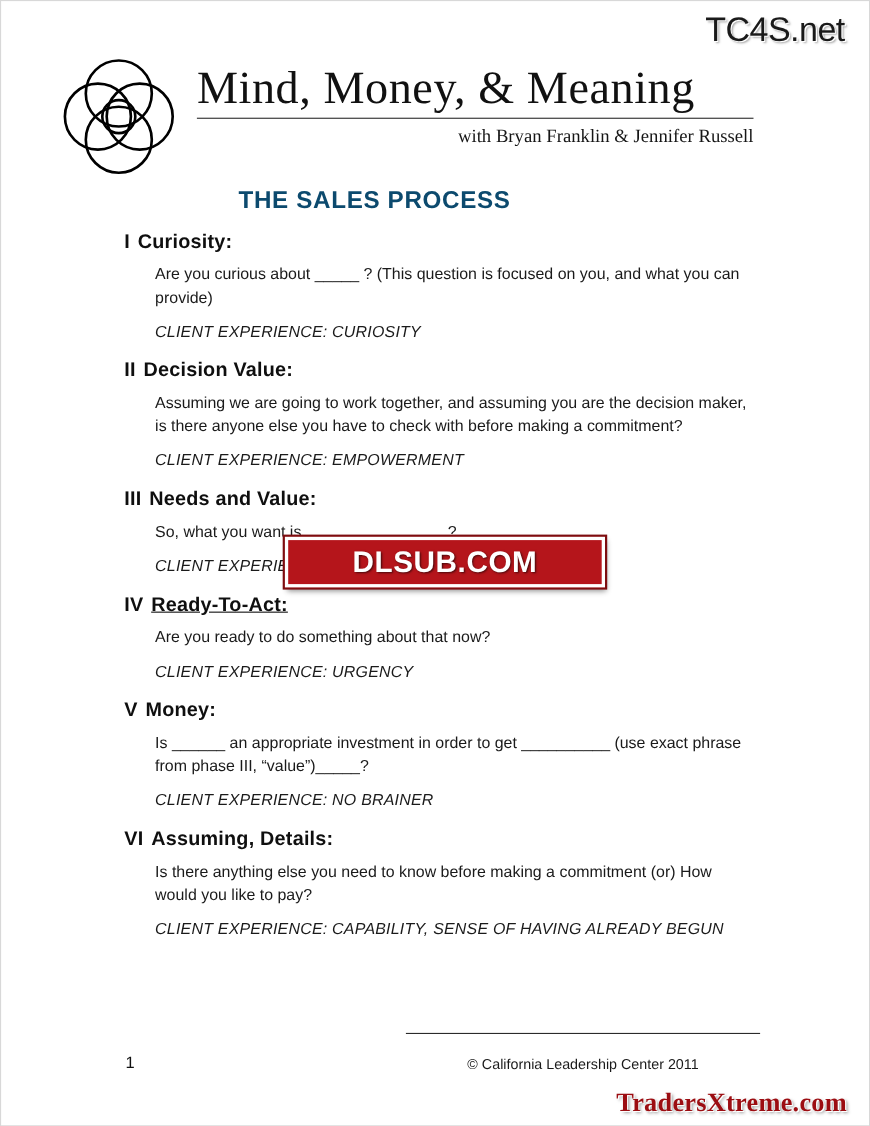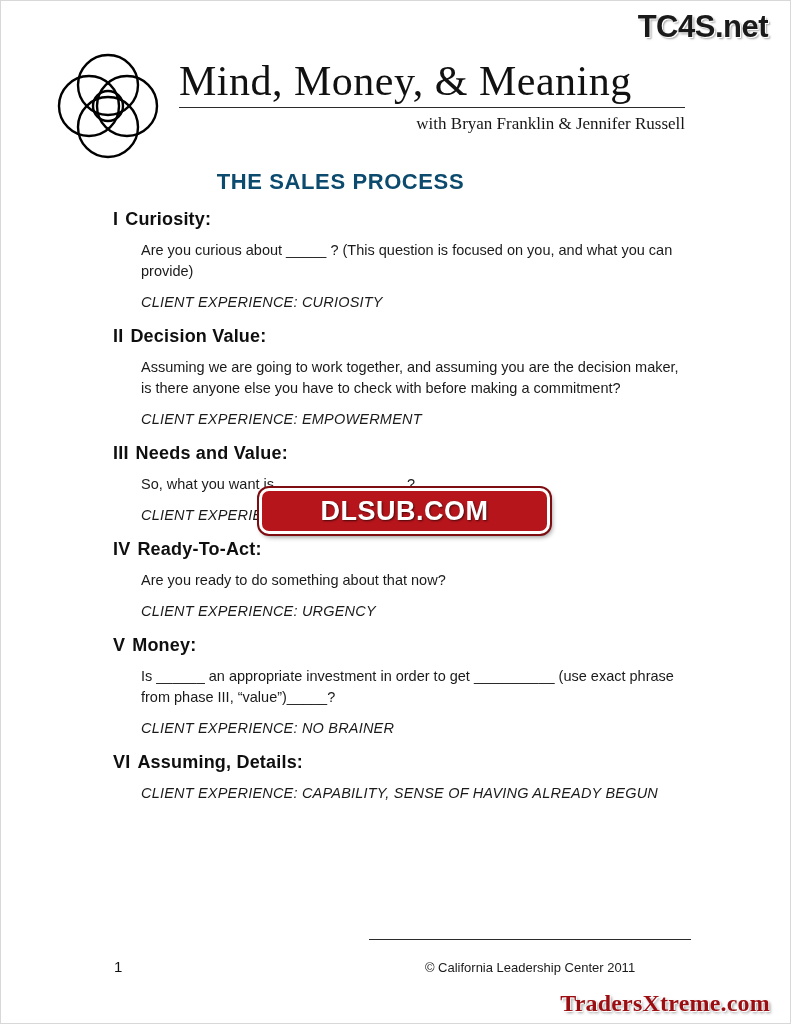--- a/index.html
+++ b/index.html
@@ -25,21 +25,21 @@
     border: 1px solid #d8d8d8;
     box-sizing: border-box;
   }
 
   
   .top-watermark {
     position: absolute;
     right: 22px;
     top: 8px;
     font-family: "Liberation Sans", sans-serif;
-    font-weight: bold;
+    font-weight: normal;
     font-size: 31px;
     letter-spacing: -0.5px;
     color: #1a1a1a;
     text-shadow: 1px 1px 0 #ffffff, 2px 2px 2px rgba(0,0,0,0.35);
   }
 
   
   .header {
     position: absolute;
     left: 0; top: 40px;
@@ -114,20 +114,21 @@
     font-size: 18px;
     font-weight: bold;
     color: #0f0f0f;
     letter-spacing: 0.2px;
   }
   .section-heading .numeral {
     font-weight: bold;
     margin-right: 7px;
   }
   .section-heading .underline-tail {
+    text-decoration: underline;
     margin-top: 12px;
   }
   .section-body {
     margin: 0 0 0 140px;
     width: 545px;
     font-size: 14.5px;
     line-height: 1.45;
     color: #1a1a1a;
   }
   .client-exp {
@@ -141,21 +142,21 @@
   
   .center-watermark {
     position: absolute;
     left: 258px;
     top: 487px;
     width: 285px;
     height: 40px;
     background: #b5151b;
     border: 3px solid #ffffff;
     box-shadow: 0 0 0 2px #7d0d10, 2px 3px 5px rgba(0,0,0,0.45);
-    border-radius: 10px;
+    border-radius: 0;
     display: flex;
     align-items: center;
     justify-content: center;
     z-index: 20;
   }
   .center-watermark span {
     font-family: "Liberation Sans", sans-serif;
     font-weight: bold;
     font-size: 27px;
     color: #ffffff;
@@ -266,20 +267,21 @@
         <span class="numeral">V</span><span>Money:</span>
       </div>
       <div class="section-body">Is ______ an appropriate investment in order to get __________ (use exact phrase from phase III, “value”)_____?</div>
       <div class="client-exp">CLIENT EXPERIENCE: NO BRAINER</div>
     </div>
 
     <div class="section">
       <div class="section-heading">
         <span class="numeral">VI</span><span>Assuming, Details:</span>
       </div>
+      <div class="section-body">Is there anything else you need to know before making a commitment (or) How would you like to pay?</div>
       <div class="client-exp">CLIENT EXPERIENCE: CAPABILITY, SENSE OF HAVING ALREADY BEGUN</div>
     </div>
 
   </div>
 
   <div class="center-watermark">
     <span>DLSUB.COM</span>
   </div>
 
   <div class="footer-rule"></div>

